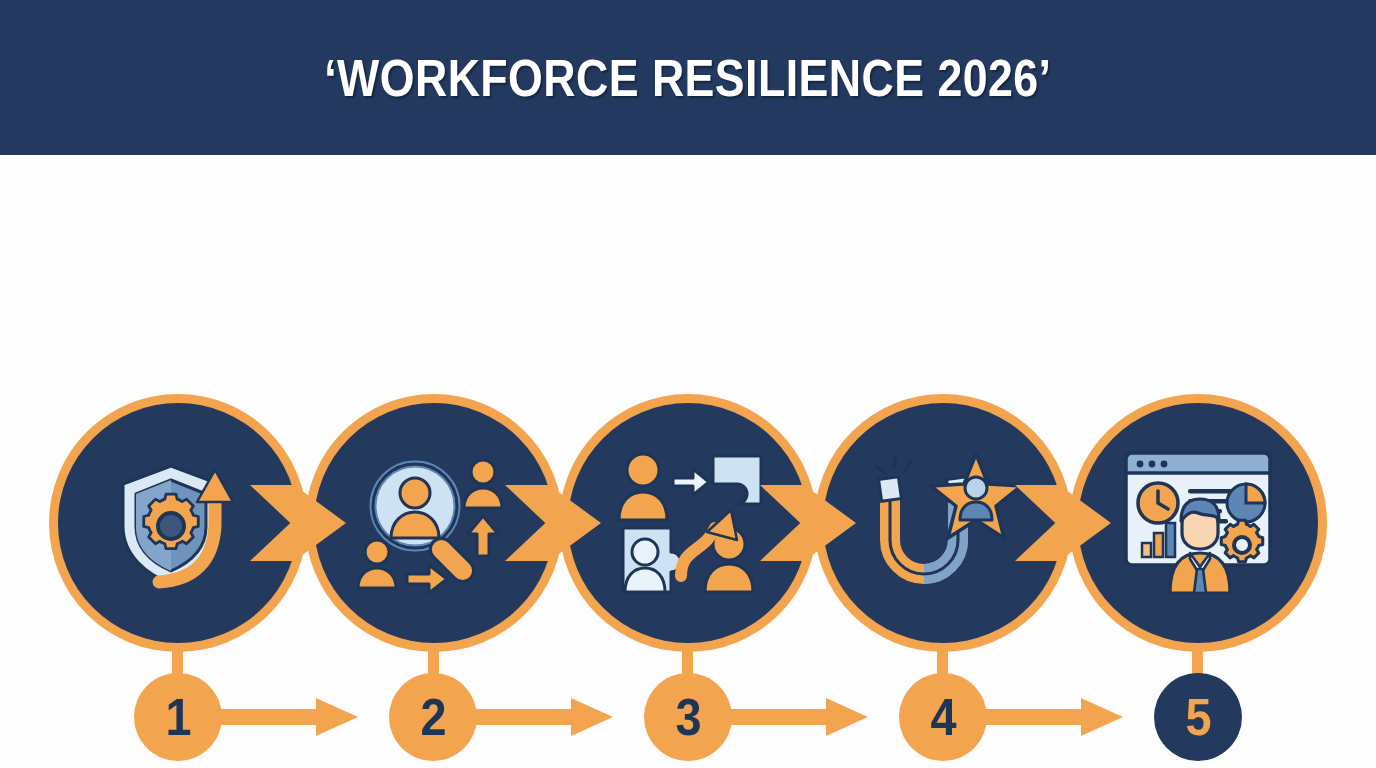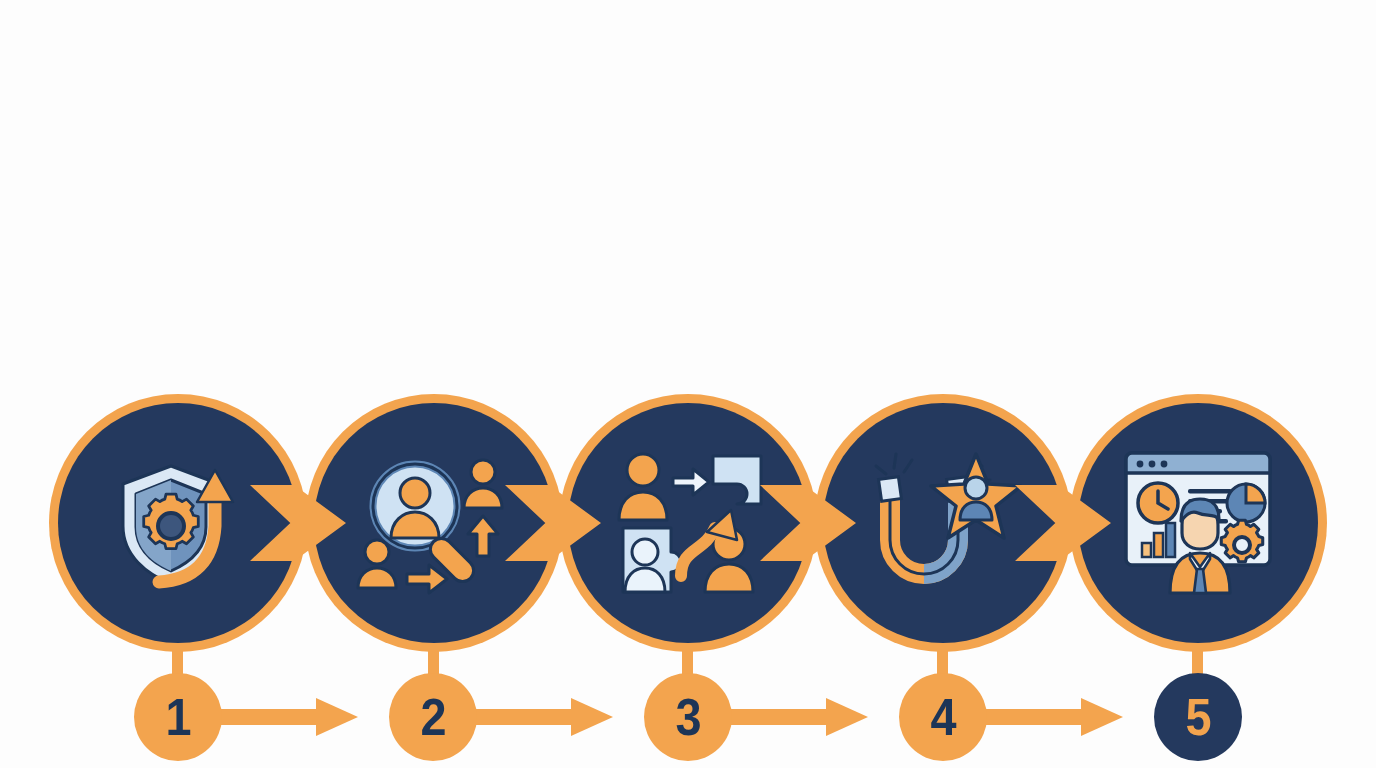--- a/index.html
+++ b/index.html
@@ -142,20 +142,23 @@
     height: 38px;
     background: #f3a44e;
     clip-path: polygon(0% 0%, 100% 50%, 0% 100%);
   }
 </style>
 </head>
 <body>
 
 <div class="page">
 
+  <div class="banner">
+    <div class="banner-title">‘WORKFORCE RESILIENCE 2026’</div>
+  </div>
 
   <div class="flow">
 
     <div class="chev" style="left:250px;"></div>
     <div class="chev" style="left:505px;"></div>
     <div class="chev" style="left:760px;"></div>
     <div class="chev" style="left:1015px;"></div>
 
     <div class="stem" style="left:172px;"></div>
     <div class="stem" style="left:428px;"></div>

